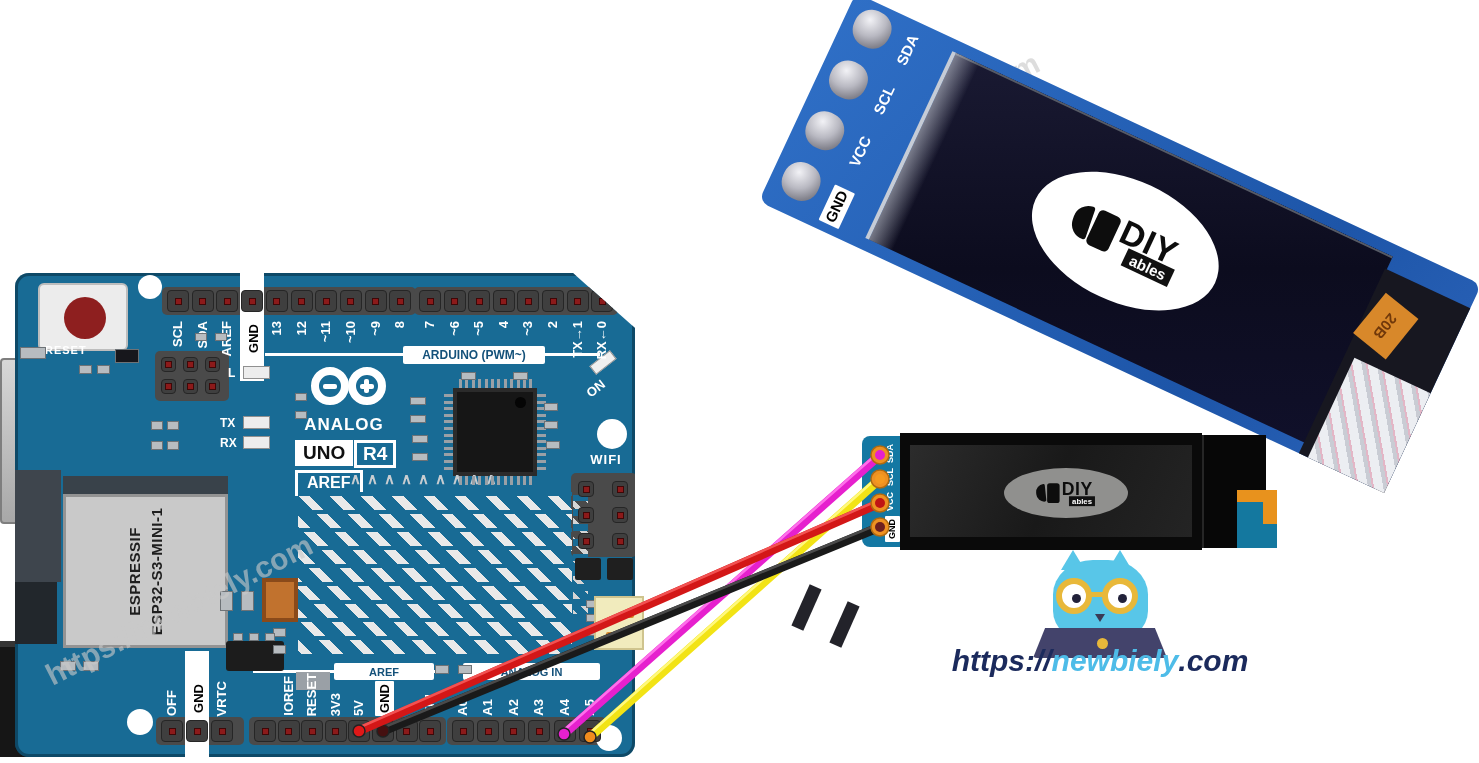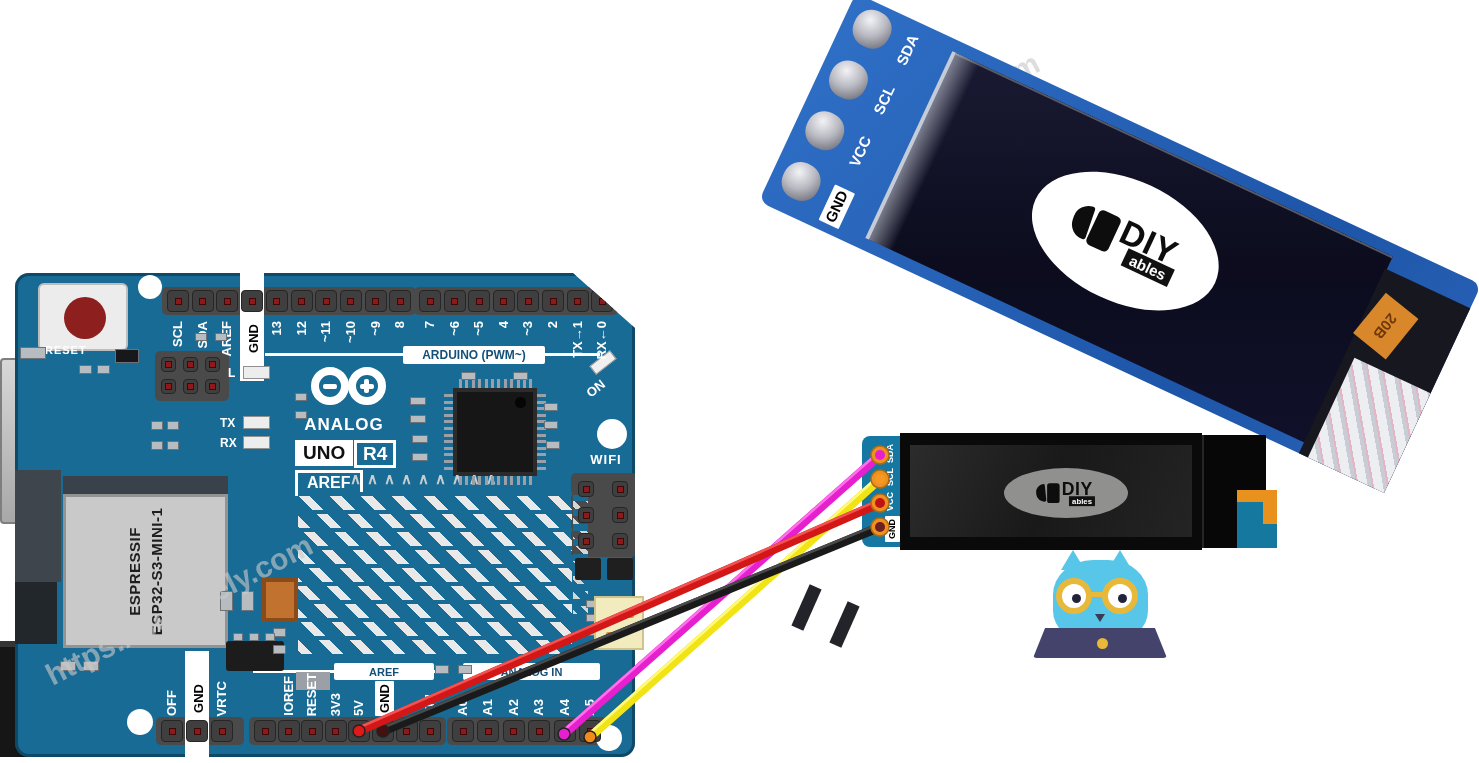--- a/index.html
+++ b/index.html
@@ -612,13 +612,18 @@
       </div>
     <div class="gl" style="left:74px;">
         <div class="pup"></div>
       </div>
     <div class="bridge"></div>
     <div class="beak"></div>
     <div class="laptop">
         <div class="ldot"></div>
       </div>
   </div>
+  <div class="url-row">
+    <span class="u1">https://</span>
+      <span class="u2">newbiely</span>
+      <span class="u3">.com</span>
+  </div>
 </div>
 
 </body></html>

